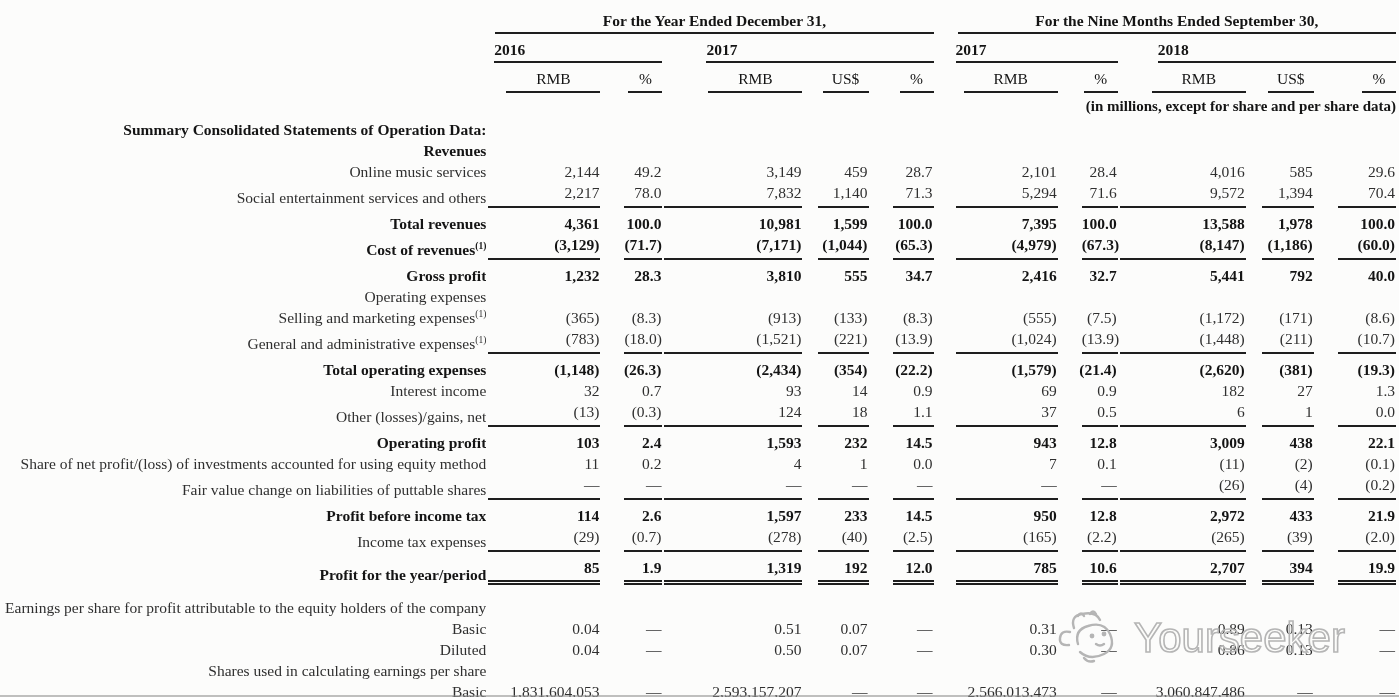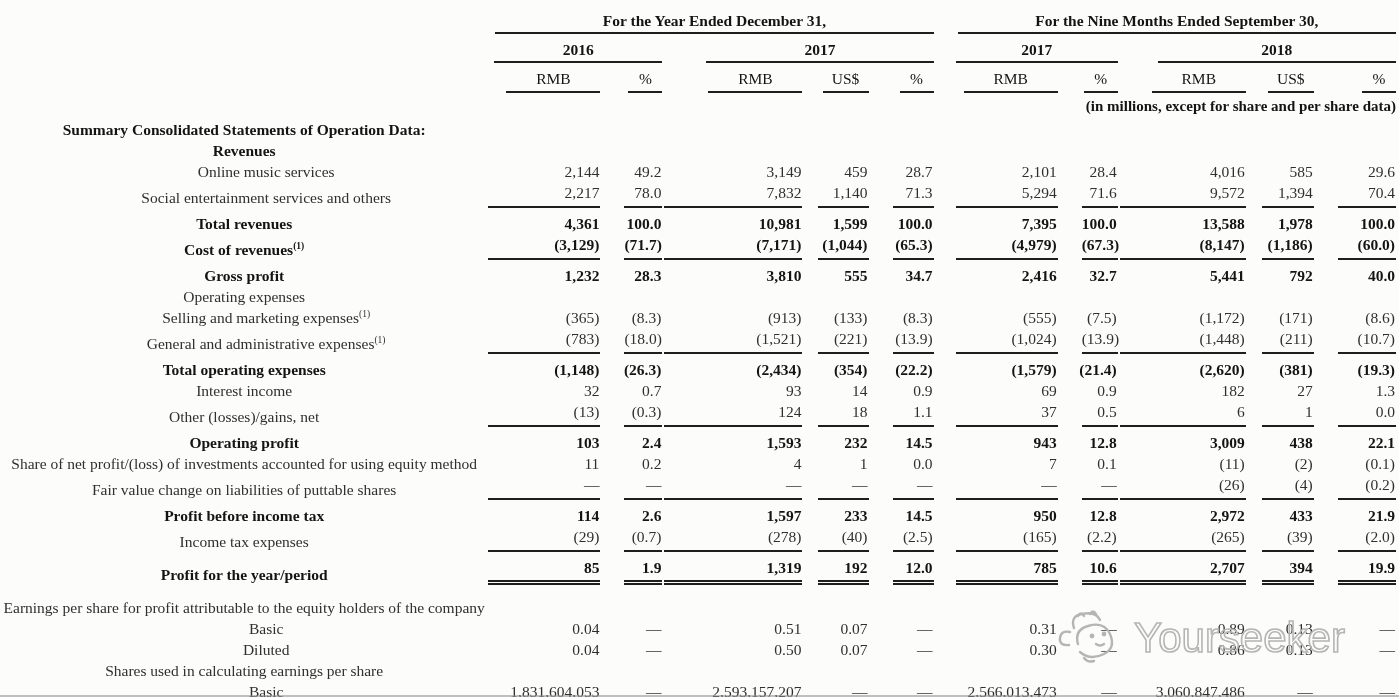--- a/index.html
+++ b/index.html
@@ -8,40 +8,40 @@
     --bold:#141414;
     --rule:#1e1e1e;
     --wm:#b5b5b5;
   }
   *{box-sizing:border-box}
   body{margin:0;background:#fff}
   .page{position:relative;width:1399px;height:697px;background:var(--bg);overflow:hidden;
         font-family:"Liberation Serif","DejaVu Serif",serif;color:var(--tx)}
   table{border-collapse:collapse;table-layout:fixed;width:1394px;margin:10px 0 0 2px}
   td{padding:0;vertical-align:bottom;font-size:15.5px;line-height:21px;white-space:nowrap}
-  td.lbl{text-align:center;overflow:hidden}
+  td.lbl{text-align:right;overflow:hidden}
   td.val{text-align:right}
   td.gap{}
   .ind1{padding-left:44px}
   .hang{white-space:normal;padding-left:24px;text-indent:-24px;line-height:20px}
   tr.bold td{font-weight:700;color:var(--bold)}
   sup{font-size:9.5px;vertical-align:super;line-height:0}
   .lw{padding-right:1px}
   tr.ul .val .lw{border-bottom:2px solid var(--rule);padding-bottom:3px}
   tr.dl .val .lw{border-bottom:5px double var(--rule);padding-bottom:2px}
   tr.ul td.col-pct .lw,tr.dl td.col-pct .lw{margin-left:24px}
   tr.ul td.col-usd .lw,tr.dl td.col-usd .lw{margin-left:16px}
   tr.ul td.col-rmb .lw,tr.dl td.col-rmb .lw{margin-left:2px}
   tr.sp1 td{padding-top:5px}
   tr.sp2 td{padding-top:12px}
   
   thead td{vertical-align:bottom}
   .grp-line{font-weight:700;color:var(--bold);text-align:center;font-size:15.5px;
             border-bottom:2.5px solid var(--rule);padding-bottom:1px}
-  .yr-line{font-weight:700;color:var(--bold);text-align:center;font-size:15.5px;
+  .yr-line{font-weight:700;color:var(--bold);font-size:15.5px;
            border-bottom:2.5px solid var(--rule);padding-bottom:1px;margin-top:5px}
   .gl-a{margin-left:9px}
   .gl-b{margin-left:4px}
   .yl-a{margin-left:8px}
   .yl-b{margin-left:44px}
   .yl-c{margin-left:2px}
   .yl-d{margin-left:40px}
   .uc{text-align:right}
   .u{display:inline-block;text-align:center;font-weight:400;color:var(--bold);
      border-bottom:2.5px solid var(--rule);padding-bottom:2px;margin-top:5px;font-size:15.5px}

